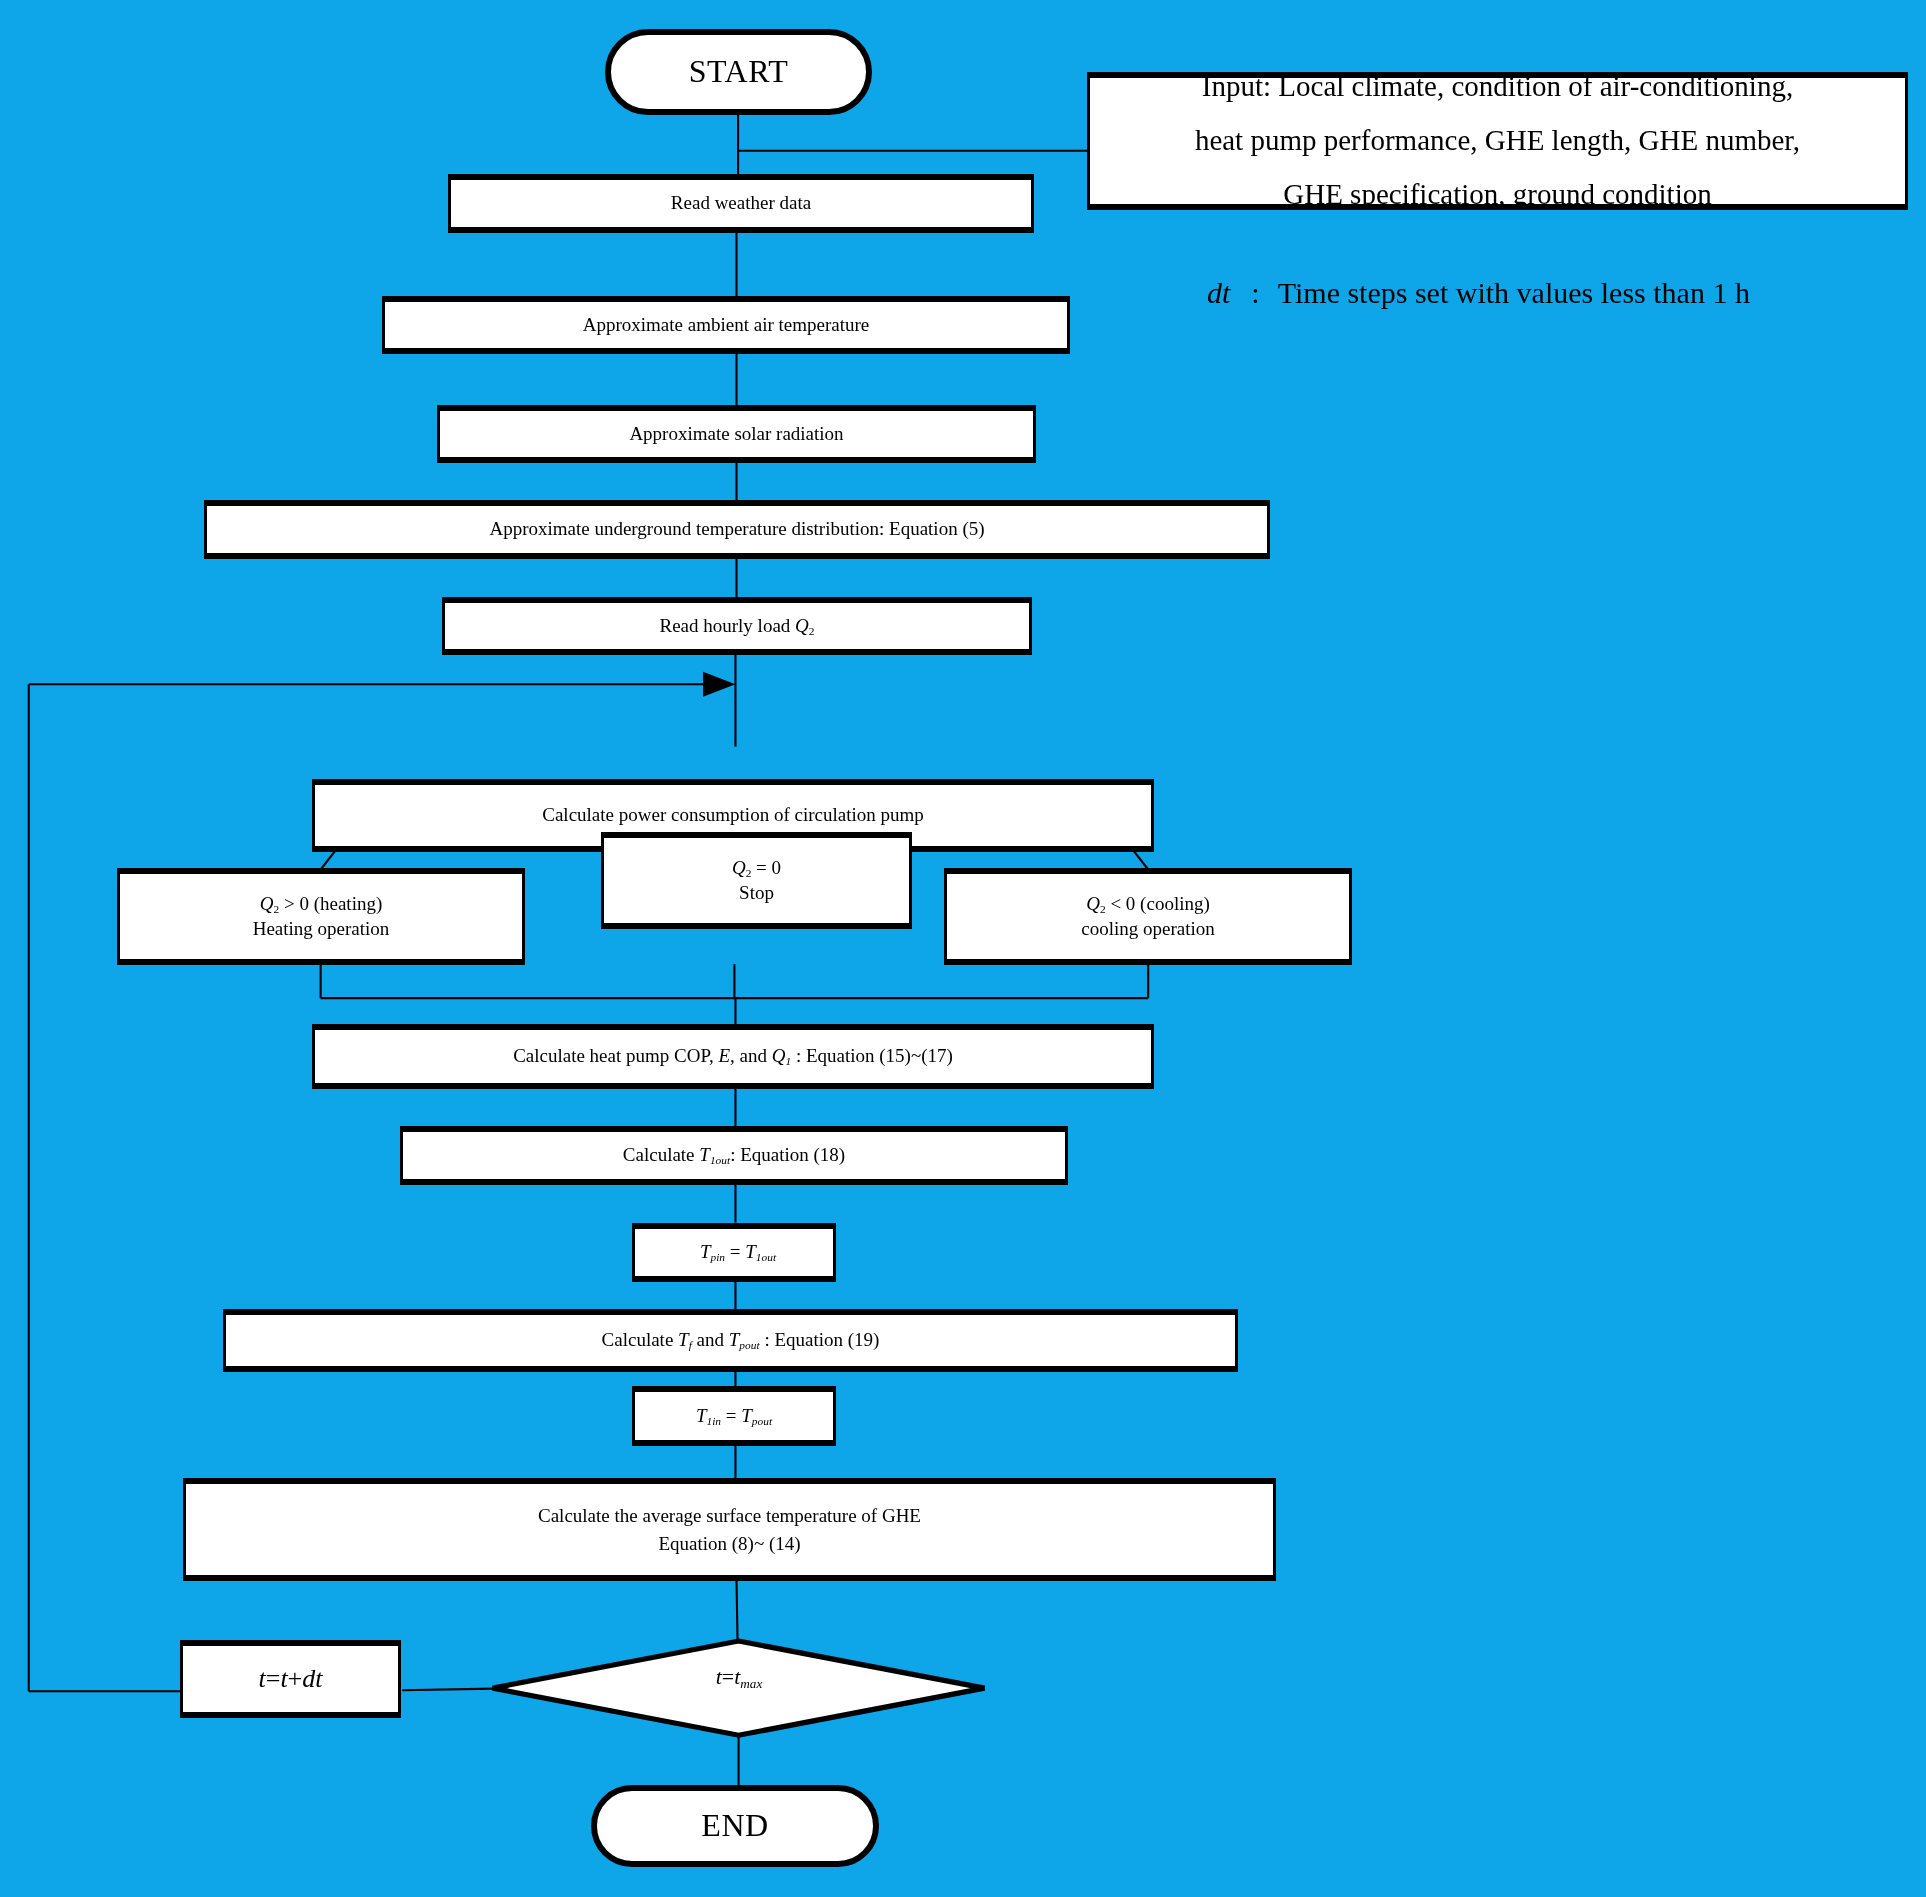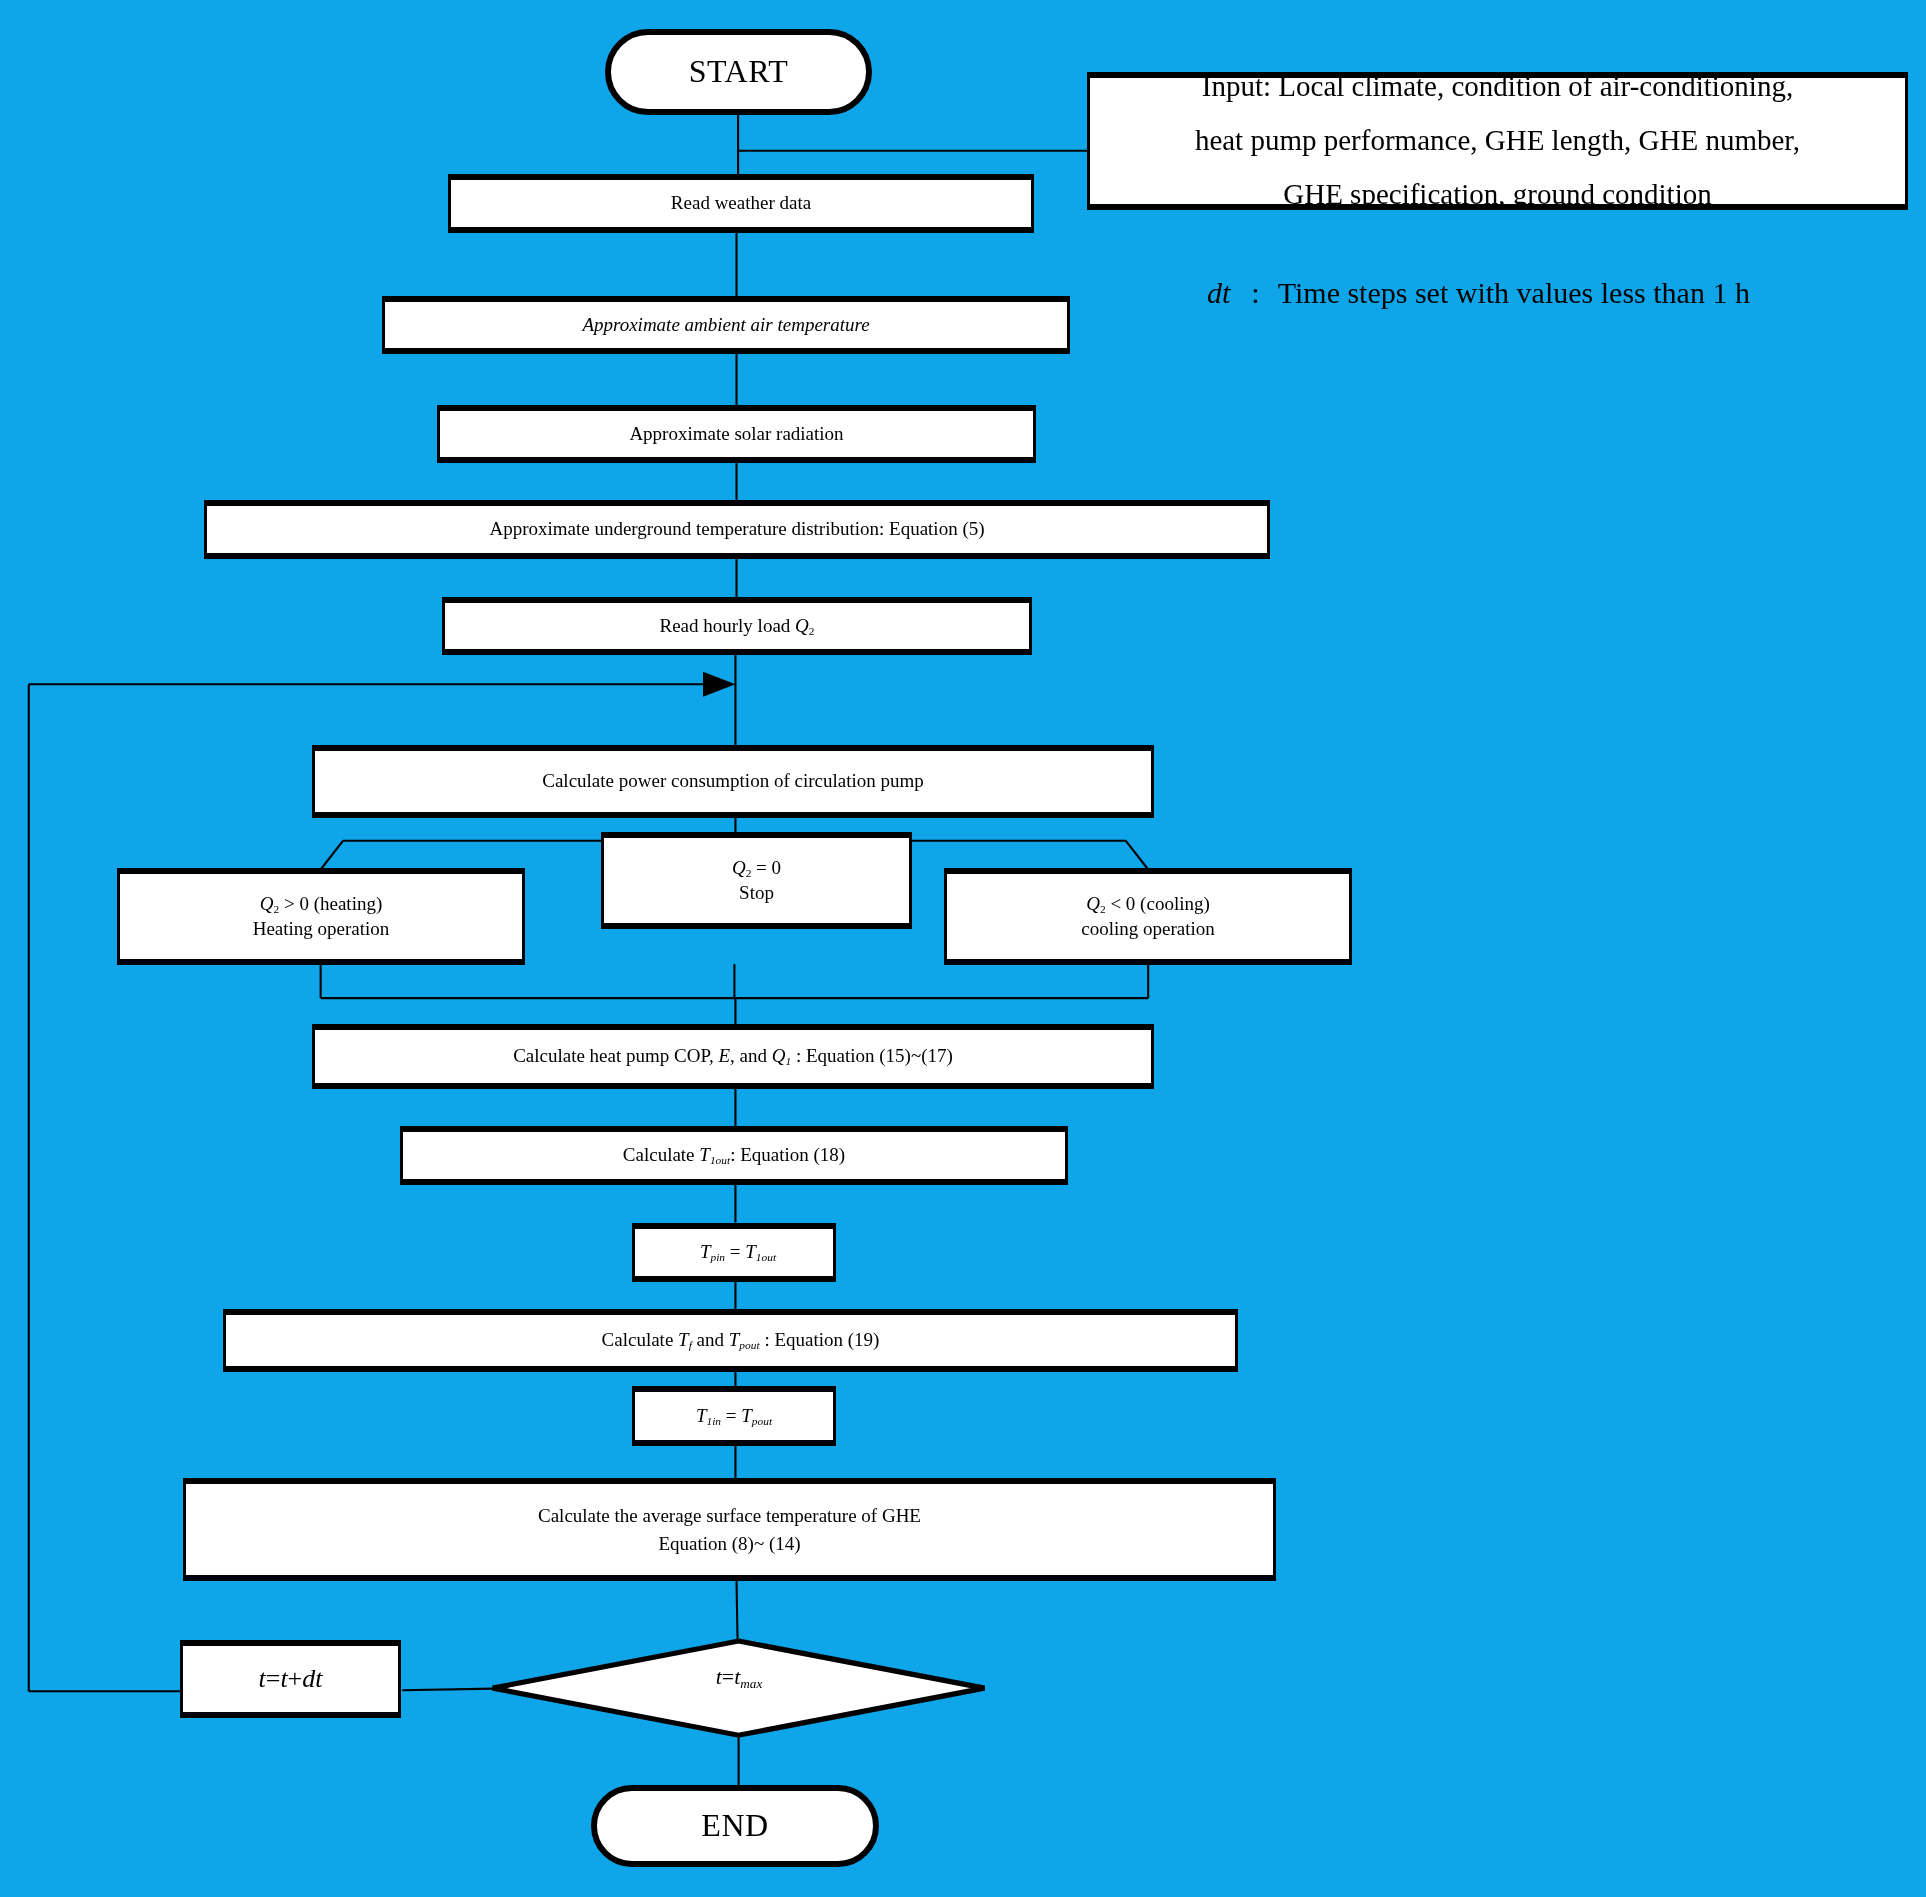--- a/index.html
+++ b/index.html
@@ -139,37 +139,37 @@
   </div>
 
   <div class="note-line" style="left:1207px; top:276px;">
     <span class="it">dt</span><span class="dt-colon">:</span><span>Time steps set with values less than 1 h</span>
   </div>
 
   <div class="node" style="left:448px; top:174px; width:586px; height:59px;">
     <span class="lbl">Read weather data</span>
   </div>
 
-  <div class="node" style="left:382px; top:296px; width:688px; height:58px;font-style:italic;">
+  <div class="node" style="left:382px; top:296px; width:688px; height:58px;">
     <span class="lbl">Approximate ambient air temperature</span>
   </div>
 
   <div class="node" style="left:437px; top:405px; width:599px; height:58px;">
     <span class="lbl">Approximate solar radiation</span>
   </div>
 
   <div class="node" style="left:204px; top:500px; width:1066px; height:59px;">
     <span class="lbl">Approximate underground temperature distribution: Equation (5)</span>
   </div>
 
   <div class="node" style="left:442px; top:597px; width:590px; height:58px;">
     <span class="lbl">Read hourly load <i>Q</i><sub>2</sub></span>
   </div>
 
-  <div class="node" style="left:312px; top:745px; width:842px; height:73px;">
+  <div class="node" style="left:312px; top:779px; width:842px; height:73px;">
     <span class="lbl">Calculate power consumption of circulation pump</span>
   </div>
 
   <div class="node" style="left:117px; top:868px; width:408px; height:97px;">
     <span class="lbl"><i>Q</i><sub>2</sub> &gt; 0 (heating)</span>
     <span class="lbl">Heating operation</span>
   </div>
 
   <div class="node" style="left:601px; top:832px; width:311px; height:97px;font-family:Liberation Serif, serif;">
     <span class="lbl"><i>Q</i><sub>2</sub> = 0</span>

